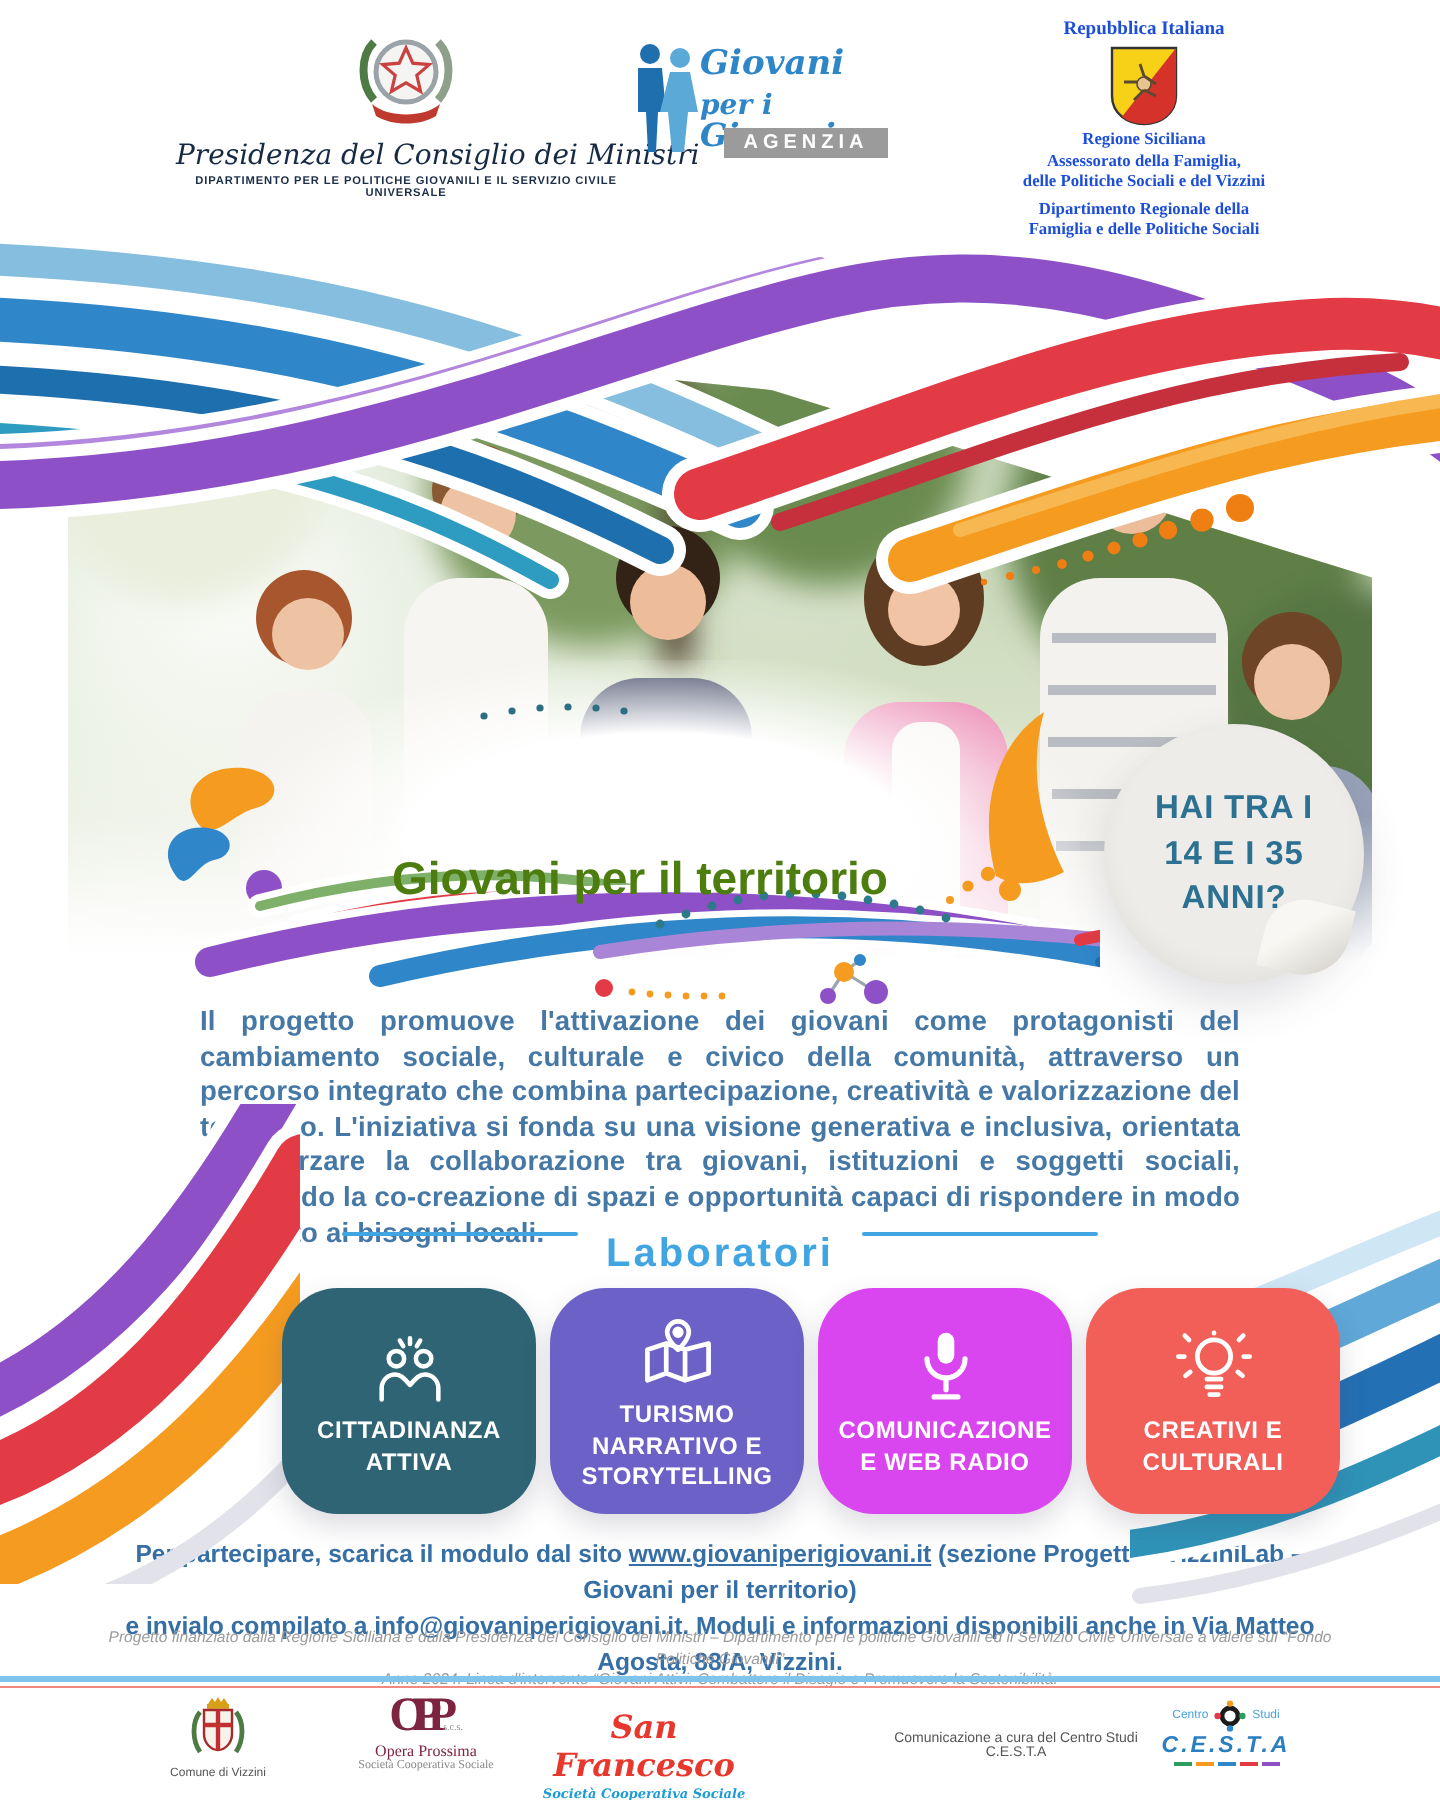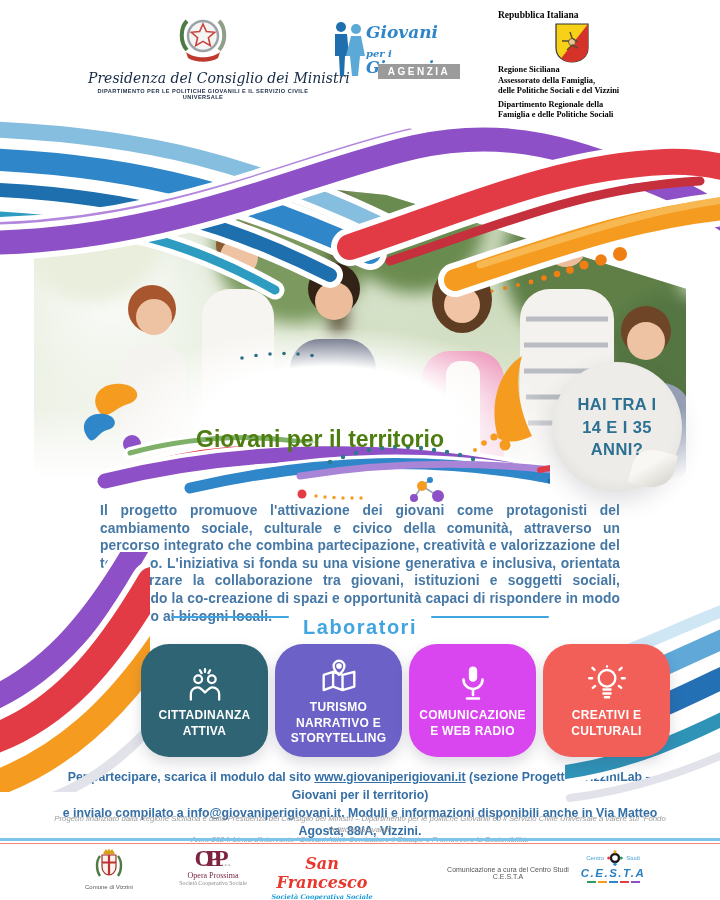--- a/index.html
+++ b/index.html
@@ -5,29 +5,29 @@
   html,body{margin:0;padding:0;background:#ffffff;}
   body{font-family:"Liberation Sans",sans-serif;}
   #canvas{position:relative;width:720px;height:900px;background:#ffffff;overflow:hidden;margin:0 auto;}
 
   
   .hdr-left{position:absolute;left:88px;top:12px;width:230px;text-align:center;}
   .hdr-left .emblem{display:block;margin:0 auto;}
   .hdr-left .script{font-family:"DejaVu Serif",serif;font-style:italic;font-size:14px;color:#162a44;margin-top:2px;white-space:nowrap;}
   .hdr-left .caps{font-size:5.6px;letter-spacing:.45px;color:#1c2d47;margin-top:2px;font-weight:bold;}
 
-  .hdr-center{position:absolute;left:330px;top:18px;width:130px;height:66px;}
+  .hdr-center{position:absolute;left:314px;top:18px;width:130px;height:66px;}
   .gg-fig{position:absolute;left:0;top:2px;}
   .gg-text{position:absolute;left:36px;top:6px;width:94px;font-family:"DejaVu Serif",serif;font-style:italic;color:#2e86c8;line-height:1;}
   .gg-l1{font-size:17px;font-weight:bold;}
   .gg-l2{font-size:16px;font-weight:bold;margin-top:3px;}
-  .gg-l2 .small{font-size:10px;text-align:right;}
+  .gg-l2 .small{font-size:14px;text-align:right;}
   .gg-badge{position:absolute;left:48px;top:46px;width:82px;height:15px;background:#9b9b9b;color:#ffffff;font-size:10px;font-weight:bold;letter-spacing:2.5px;text-align:center;line-height:15px;}
 
-  .hdr-right{position:absolute;left:498px;top:10px;width:148px;text-align:left;color:#000000;}
+  .hdr-right{position:absolute;left:498px;top:10px;width:148px;text-align:center;color:#1d4ed8;}
   .hdr-right .rep{font-family:"Liberation Serif",serif;font-weight:bold;font-size:9.5px;}
   .hdr-right .shield{margin:3px auto 2px;}
   .hdr-right .l{font-family:"Liberation Serif",serif;font-weight:bold;font-size:8.4px;line-height:10.6px;}
   .hdr-right .l.sp{margin-top:3px;}
 
   
   #photo{position:absolute;left:34px;top:183px;width:652px;height:302px;
     clip-path:polygon(0 24%,16% 8%,36% 0%,54% 4%,72% 16%,88% 27%,100% 35%,100% 100%,0 100%);
     background:
       radial-gradient(circle at 12% 35%, rgba(255,255,255,.95), rgba(255,255,255,0) 42%),

